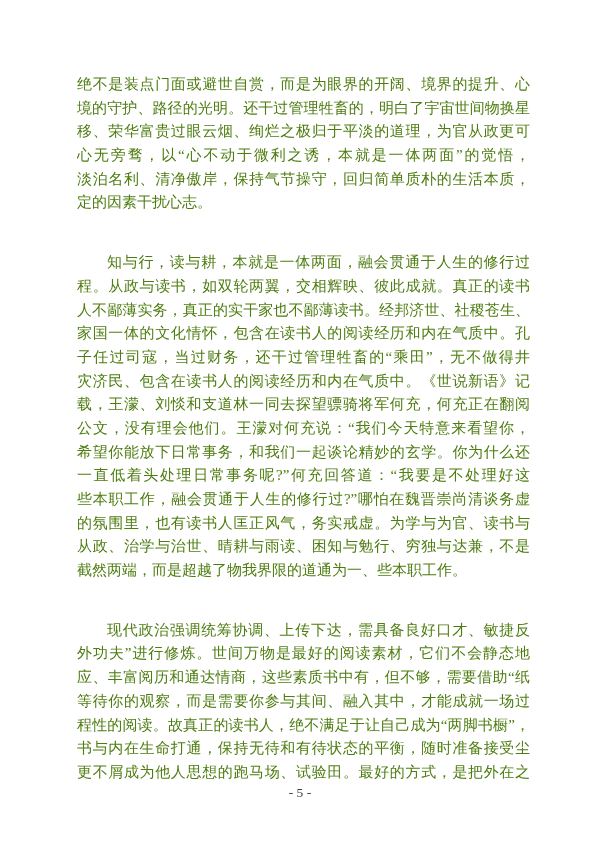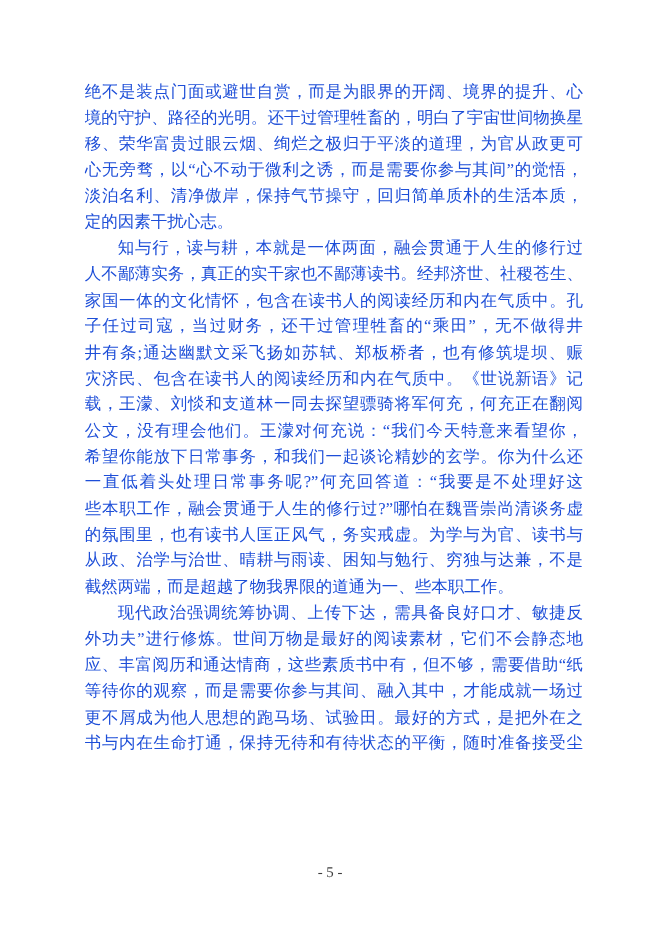--- a/index.html
+++ b/index.html
@@ -15,72 +15,74 @@
     overflow: hidden;
     font-family: "Liberation Serif", "DejaVu Serif", serif;
   }
   .text-block {
     position: absolute;
     left: 77px;
     top: 73px;
     width: 453px;
     font-size: 15px;
     line-height: 23.7px;
-    color: #1d4ed8;
+    color: #4d7c0f;
   }
   .line {
     height: 23.7px;
     overflow: hidden;
     text-align: justify;
     text-align-last: justify;
     text-justify: inter-ideograph;
   }
   .line.end {
     text-align: center;
     text-align-last: left;
   }
   .line.indent {
     text-indent: 2em;
+    margin-top: 36px;
   }
   .page-number {
     position: absolute;
     left: 0;
     right: 0;
     top: 785px;
     text-align: center;
     font-size: 13.5px;
     color: #3d3d3d;
   }
 </style>
 </head>
 <body>
 
 <div class="page">
   <div class="text-block">
       <div class="line">绝不是装点门面或避世自赏，而是为眼界的开阔、境界的提升、心</div>
       <div class="line">境的守护、路径的光明。还干过管理牲畜的，明白了宇宙世间物换星</div>
       <div class="line">移、荣华富贵过眼云烟、绚烂之极归于平淡的道理，为官从政更可</div>
-      <div class="line">心无旁骛，以“心不动于微利之诱，而是需要你参与其间”的觉悟，</div>
+      <div class="line">心无旁骛，以“心不动于微利之诱，本就是一体两面”的觉悟，</div>
       <div class="line">淡泊名利、清净傲岸，保持气节操守，回归简单质朴的生活本质，</div>
       <div class="line end">定的因素干扰心志。</div>
       <div class="line indent">知与行，读与耕，本就是一体两面，融会贯通于人生的修行过</div>
+      <div class="line">程。从政与读书，如双轮两翼，交相辉映、彼此成就。真正的读书</div>
       <div class="line">人不鄙薄实务，真正的实干家也不鄙薄读书。经邦济世、社稷苍生、</div>
       <div class="line">家国一体的文化情怀，包含在读书人的阅读经历和内在气质中。孔</div>
       <div class="line">子任过司寇，当过财务，还干过管理牲畜的“乘田”，无不做得井</div>
-      <div class="line">井有条;通达幽默文采飞扬如苏轼、郑板桥者，也有修筑堤坝、赈</div>
       <div class="line">灾济民、包含在读书人的阅读经历和内在气质中。《世说新语》记</div>
       <div class="line">载，王濛、刘惔和支道林一同去探望骠骑将军何充，何充正在翻阅</div>
       <div class="line">公文，没有理会他们。王濛对何充说：“我们今天特意来看望你，</div>
       <div class="line">希望你能放下日常事务，和我们一起谈论精妙的玄学。你为什么还</div>
       <div class="line">一直低着头处理日常事务呢?”何充回答道：“我要是不处理好这</div>
       <div class="line">些本职工作，融会贯通于人生的修行过?”哪怕在魏晋崇尚清谈务虚</div>
       <div class="line">的氛围里，也有读书人匡正风气，务实戒虚。为学与为官、读书与</div>
       <div class="line">从政、治学与治世、晴耕与雨读、困知与勉行、穷独与达兼，不是</div>
       <div class="line end">截然两端，而是超越了物我界限的道通为一、些本职工作。</div>
       <div class="line indent">现代政治强调统筹协调、上传下达，需具备良好口才、敏捷反</div>
       <div class="line">外功夫”进行修炼。世间万物是最好的阅读素材，它们不会静态地</div>
       <div class="line">应、丰富阅历和通达情商，这些素质书中有，但不够，需要借助“纸</div>
       <div class="line">等待你的观察，而是需要你参与其间、融入其中，才能成就一场过</div>
+      <div class="line">程性的阅读。故真正的读书人，绝不满足于让自己成为“两脚书橱”，</div>
+      <div class="line">书与内在生命打通，保持无待和有待状态的平衡，随时准备接受尘</div>
       <div class="line">更不屑成为他人思想的跑马场、试验田。最好的方式，是把外在之</div>
-      <div class="line">书与内在生命打通，保持无待和有待状态的平衡，随时准备接受尘</div>
     </div>
   <div class="page-number">- 5 -</div>
 </div>
 
 </body></html>

